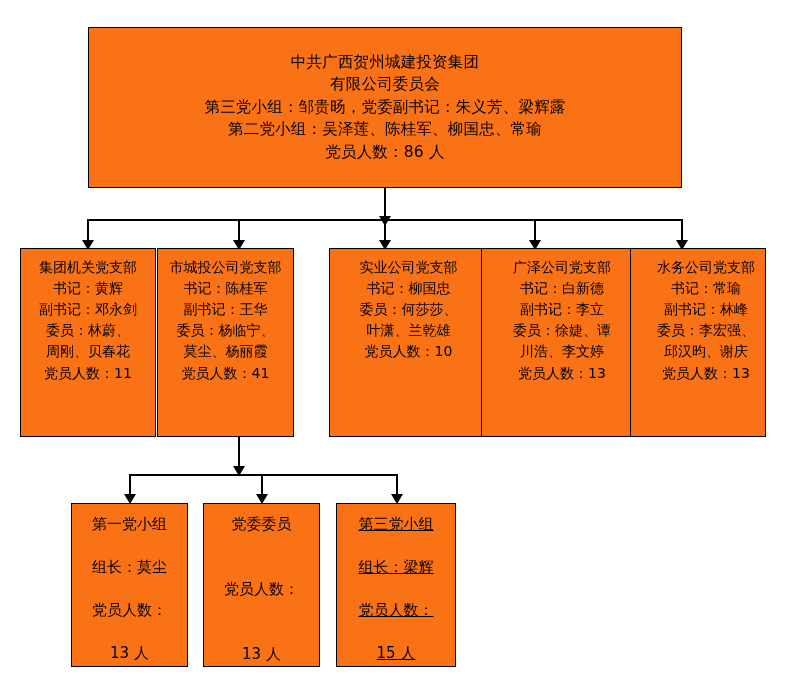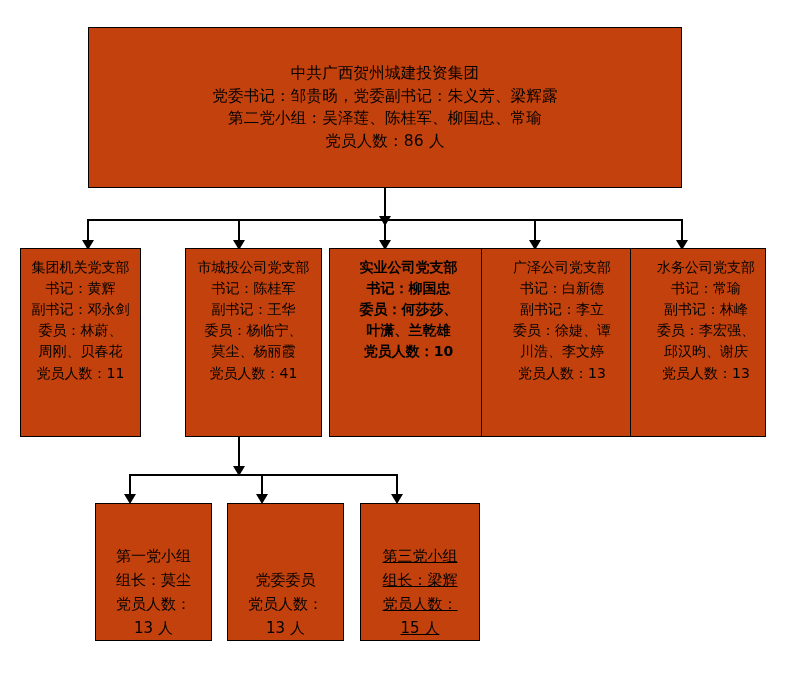--- a/index.html
+++ b/index.html
@@ -21,21 +21,21 @@
     left: 0;
     top: 0;
     width: 785px;
     height: 679px;
   }
 
   .node {
     position: absolute;
     box-sizing: border-box;
     border: 1px solid #000000;
-    background: #c2410c;
+    background: #f97316;
     display: flex;
     flex-direction: column;
     align-items: center;
     justify-content: center;
     text-align: center;
     overflow: hidden;
   }
 
   .node .line {
     display: block;
@@ -61,33 +61,32 @@
   .branch {
     top: 248px;
     height: 189px;
     padding-top: 7px;
     justify-content: flex-start;
   }
   .branch .line {
     font-size: 14px;
     padding: 3.6px 0;
   }
-  #node-branch-0 { left: 20px;  width: 121px; }
-  #node-branch-1 { left: 185px; width: 137px; }
-  #node-branch-2 { left: 329px; width: 159px; font-weight: bold; }
+  #node-branch-0 { left: 20px;  width: 136px; }
+  #node-branch-1 { left: 157px; width: 137px; }
+  #node-branch-2 { left: 329px; width: 159px; }
   #node-branch-3 { left: 481px; width: 162px; }
   #node-branch-4 { left: 630px; width: 136px; padding-left: 16px; }
 
   
   .group {
     top: 503px;
-    height: 138px;
+    height: 164px;
     padding-top: 8px;
-    justify-content: flex-end;
-    margin-left: 24px;
+    justify-content: space-between;
   }
   .group .line {
     font-size: 15px;
     padding: 4.5px 0;
   }
   #node-group-0 { left: 71px;  width: 117px; }
   #node-group-1 { left: 203px; width: 117px; }
   #node-group-2 { left: 336px; width: 120px; text-decoration: underline; }
 
   
@@ -107,21 +106,22 @@
     border-top: 10px solid #000000;
   }  
 </style>
 </head>
 <body>
 
 <div id="chart-root">
 
   <div class="node" id="node-root">
     <span class="line">中共广西贺州城建投资集团</span>
-    <span class="line">党委书记：邹贵旸，党委副书记：朱义芳、梁辉露</span>
+    <span class="line">有限公司委员会</span>
+    <span class="line">第三党小组：邹贵旸，党委副书记：朱义芳、梁辉露</span>
     <span class="line">第二党小组：吴泽莲、陈桂军、柳国忠、常瑜</span>
     <span class="line">党员人数：86 人</span>
   </div>
 
   <div class="conn v" style="left:384px; top:188px; height:32px;"></div>
   <div class="arrow-down" style="left:379px; top:216px;"></div>
 
   <div class="conn h" style="left:87px; top:219px; width:596px;"></div>
 
   <div class="conn v" style="left:87px; top:219px; height:25px;"></div>

